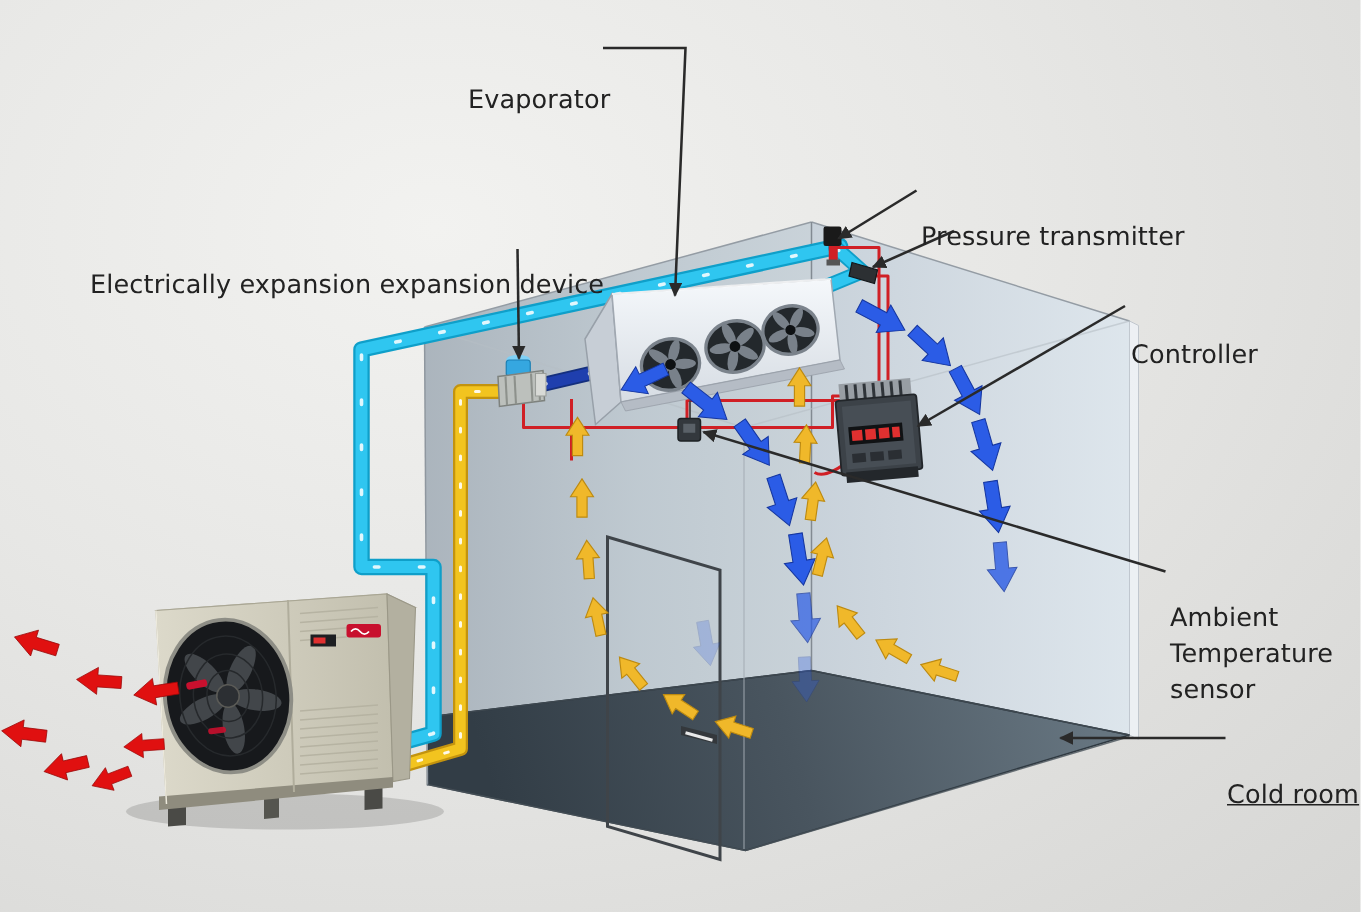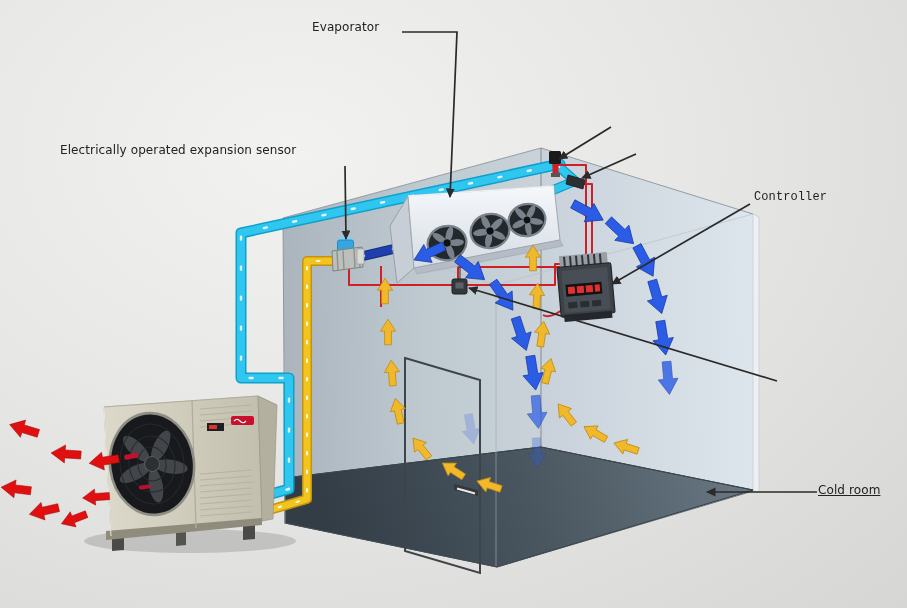--- a/index.html
+++ b/index.html
@@ -4,22 +4,22 @@
 <style>
   html,body{margin:0;padding:0;}
   body{
     width:907px;height:608px;overflow:hidden;position:relative;
     font-family:"DejaVu Sans","Liberation Sans",sans-serif;
     background:radial-gradient(ellipse at 32% 25%, #f2f2f0 0%, #e7e7e5 45%, #d6d6d4 100%);
   }
   .stage{position:absolute;inset:0;}
   svg{position:absolute;left:0;top:0;}
   .lbl{
-    position:absolute;color:var(--label_text,#222);font-size:12px;line-height:1.42;
-    white-space:nowrap;letter-spacing:.1px;
+    position:absolute;color:var(--label_text,#222);font-size:17px;line-height:1.42;
+    white-space:nowrap;letter-spacing:.1px;margin-top:36px;
   }
   .lbl.wrap{white-space:normal;}
 </style>
 </head>
 <body>
 
 <div class="stage">
 
 <svg width="907" height="608" viewBox="0 0 907 608">
   <defs>
@@ -296,17 +296,19 @@
     <path d="M345,166 L346,239" marker-end="url(#ptr)"></path>
     <path d="M611,127 L559,159" marker-end="url(#ptr)"></path>
     <path d="M636,154 L582,178" marker-end="url(#ptr)"></path>
     <path d="M750,204 L612,284" marker-end="url(#ptr)"></path>
     <path d="M777,381 L469,288" marker-end="url(#ptr)"></path>
     <path d="M817,492 L707,492" marker-end="url(#ptr)"></path>
   </g>
 </svg>
 
 <div class="lbl" style="left:312px;top:19px;">Evaporator</div>
-<div class="lbl" style="left:60px;top:142px;">Electrically operated expansion sensor</div>
-<div class="lbl" style="left:754px;top:189px;font-family:Liberation Mono, monospace;">Controller</div>
+<div class="lbl" style="left:60px;top:142px;">Electrically expansion expansion device</div>
+<div class="lbl" style="left:614px;top:110px;">Pressure transmitter</div>
+<div class="lbl" style="left:754px;top:189px;">Controller</div>
+<div class="lbl wrap" style="left:780px;top:364px;width:112px;">Ambient Temperature sensor</div>
 <div class="lbl" style="left:818px;top:482px;text-decoration:underline;">Cold room</div>
 
 </div>
 
 </body></html>

